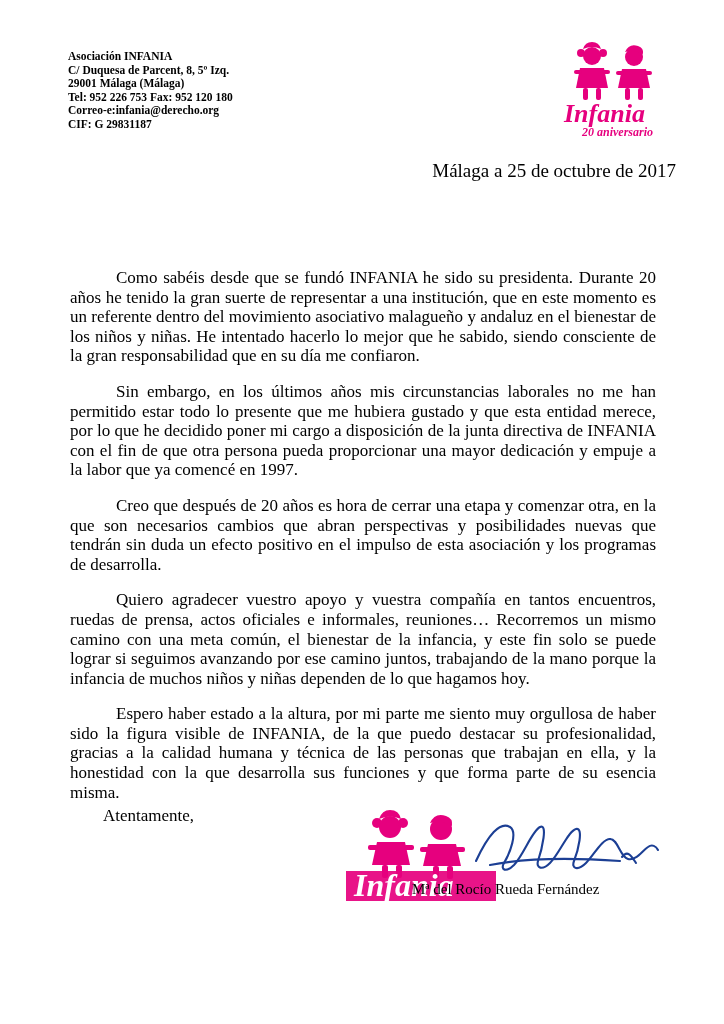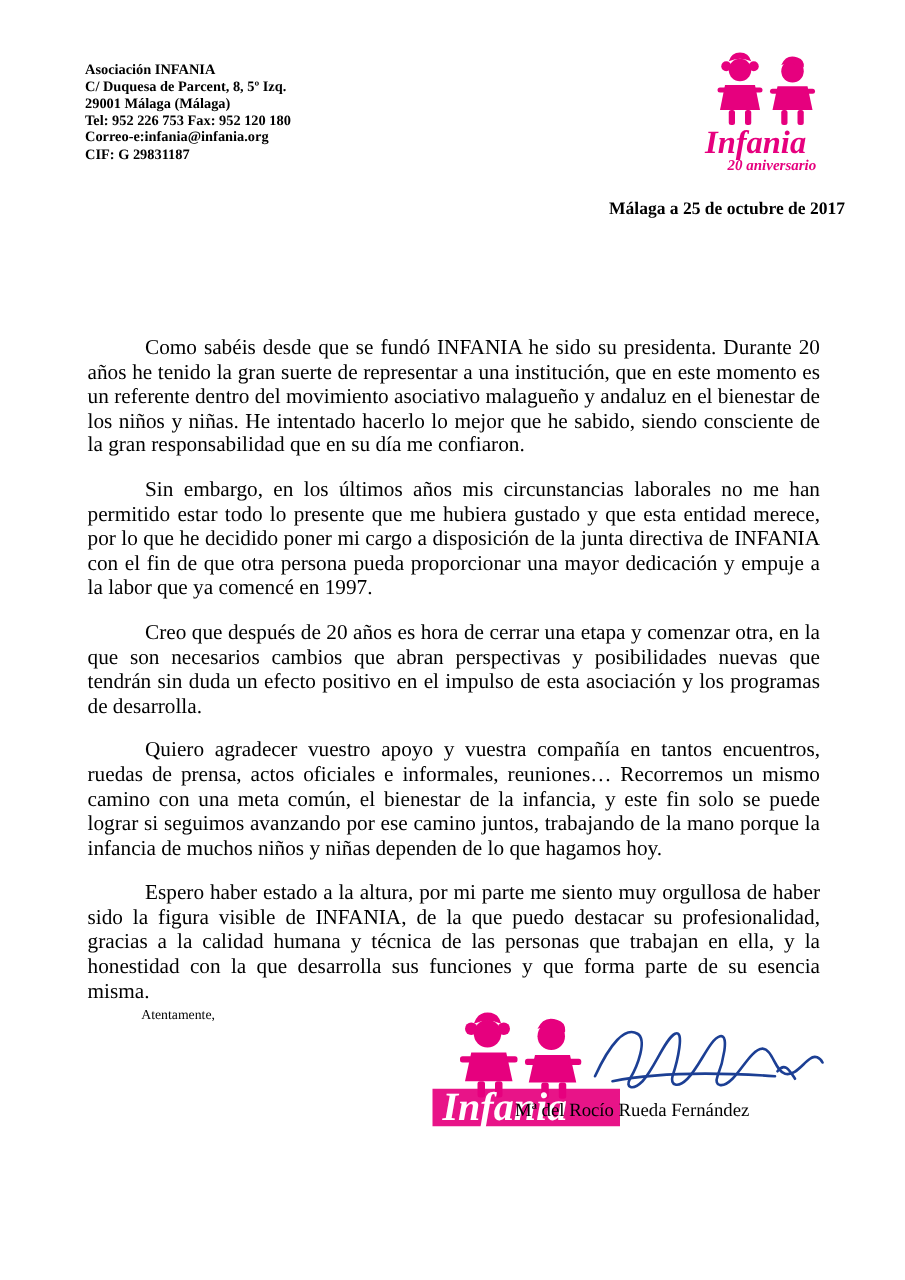--- a/index.html
+++ b/index.html
@@ -45,22 +45,21 @@
     width: 120px;
     height: 102px;
   }
   .logo svg { display: block; }
 
   
   .dateline {
     position: absolute;
     right: 48px;
     top: 160px;
-    font-size: 14px;
-    font-weight: bold;
+    font-size: 19px;
   }
 
   
   .salutation {
     position: absolute;
     left: 70px;
     top: 223px;
     font-size: 14.5px;
   }
 
@@ -76,23 +75,23 @@
   }
   .body-text p {
     margin: 0 0 16px 0;
     text-indent: 46px;
   }
   .body-text p.last { margin-bottom: 12px; }
 
   
   .closing {
     position: absolute;
-    left: 113px;
+    left: 103px;
     top: 806px;
-    font-size: 11px;
+    font-size: 17px;
   }
 
   
   .sig-area {
     position: absolute;
     left: 340px;
     top: 805px;
     width: 330px;
     height: 110px;
   }
@@ -121,21 +120,21 @@
 </head>
 <body>
 
 <div class="page">
 
   <div class="letterhead">
     <div>Asociación INFANIA</div>
     <div>C/ Duquesa de Parcent, 8, 5º Izq.</div>
     <div>29001 Málaga (Málaga)</div>
     <div>Tel: 952 226 753 Fax: 952 120 180</div>
-    <div>Correo-e:infania@infania.org</div>
+    <div>Correo-e:infania@derecho.org</div>
     <div>CIF: G 29831187</div>
   </div>
 
   <div class="logo">
     <svg viewBox="0 0 120 102" width="120" height="102" aria-hidden="true">
       <g fill="#e6007e">
 
         <circle cx="36" cy="16" r="9"></circle>
         <path d="M27 9 q2 -7 9 -7 q7 0 9 7 q-9 -4 -18 0 z"></path>
         <circle cx="25" cy="13" r="4"></circle>

